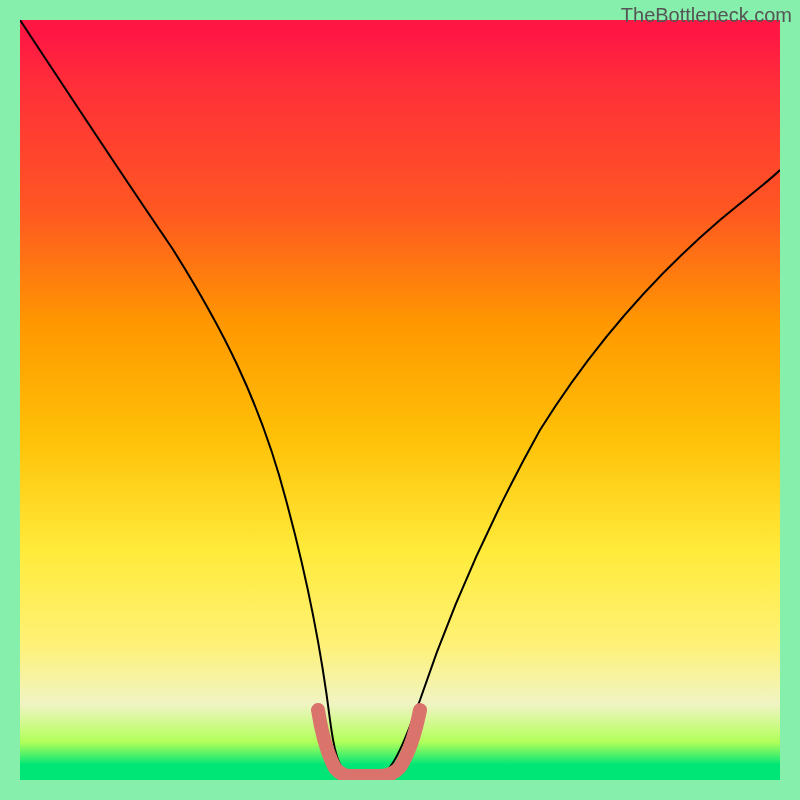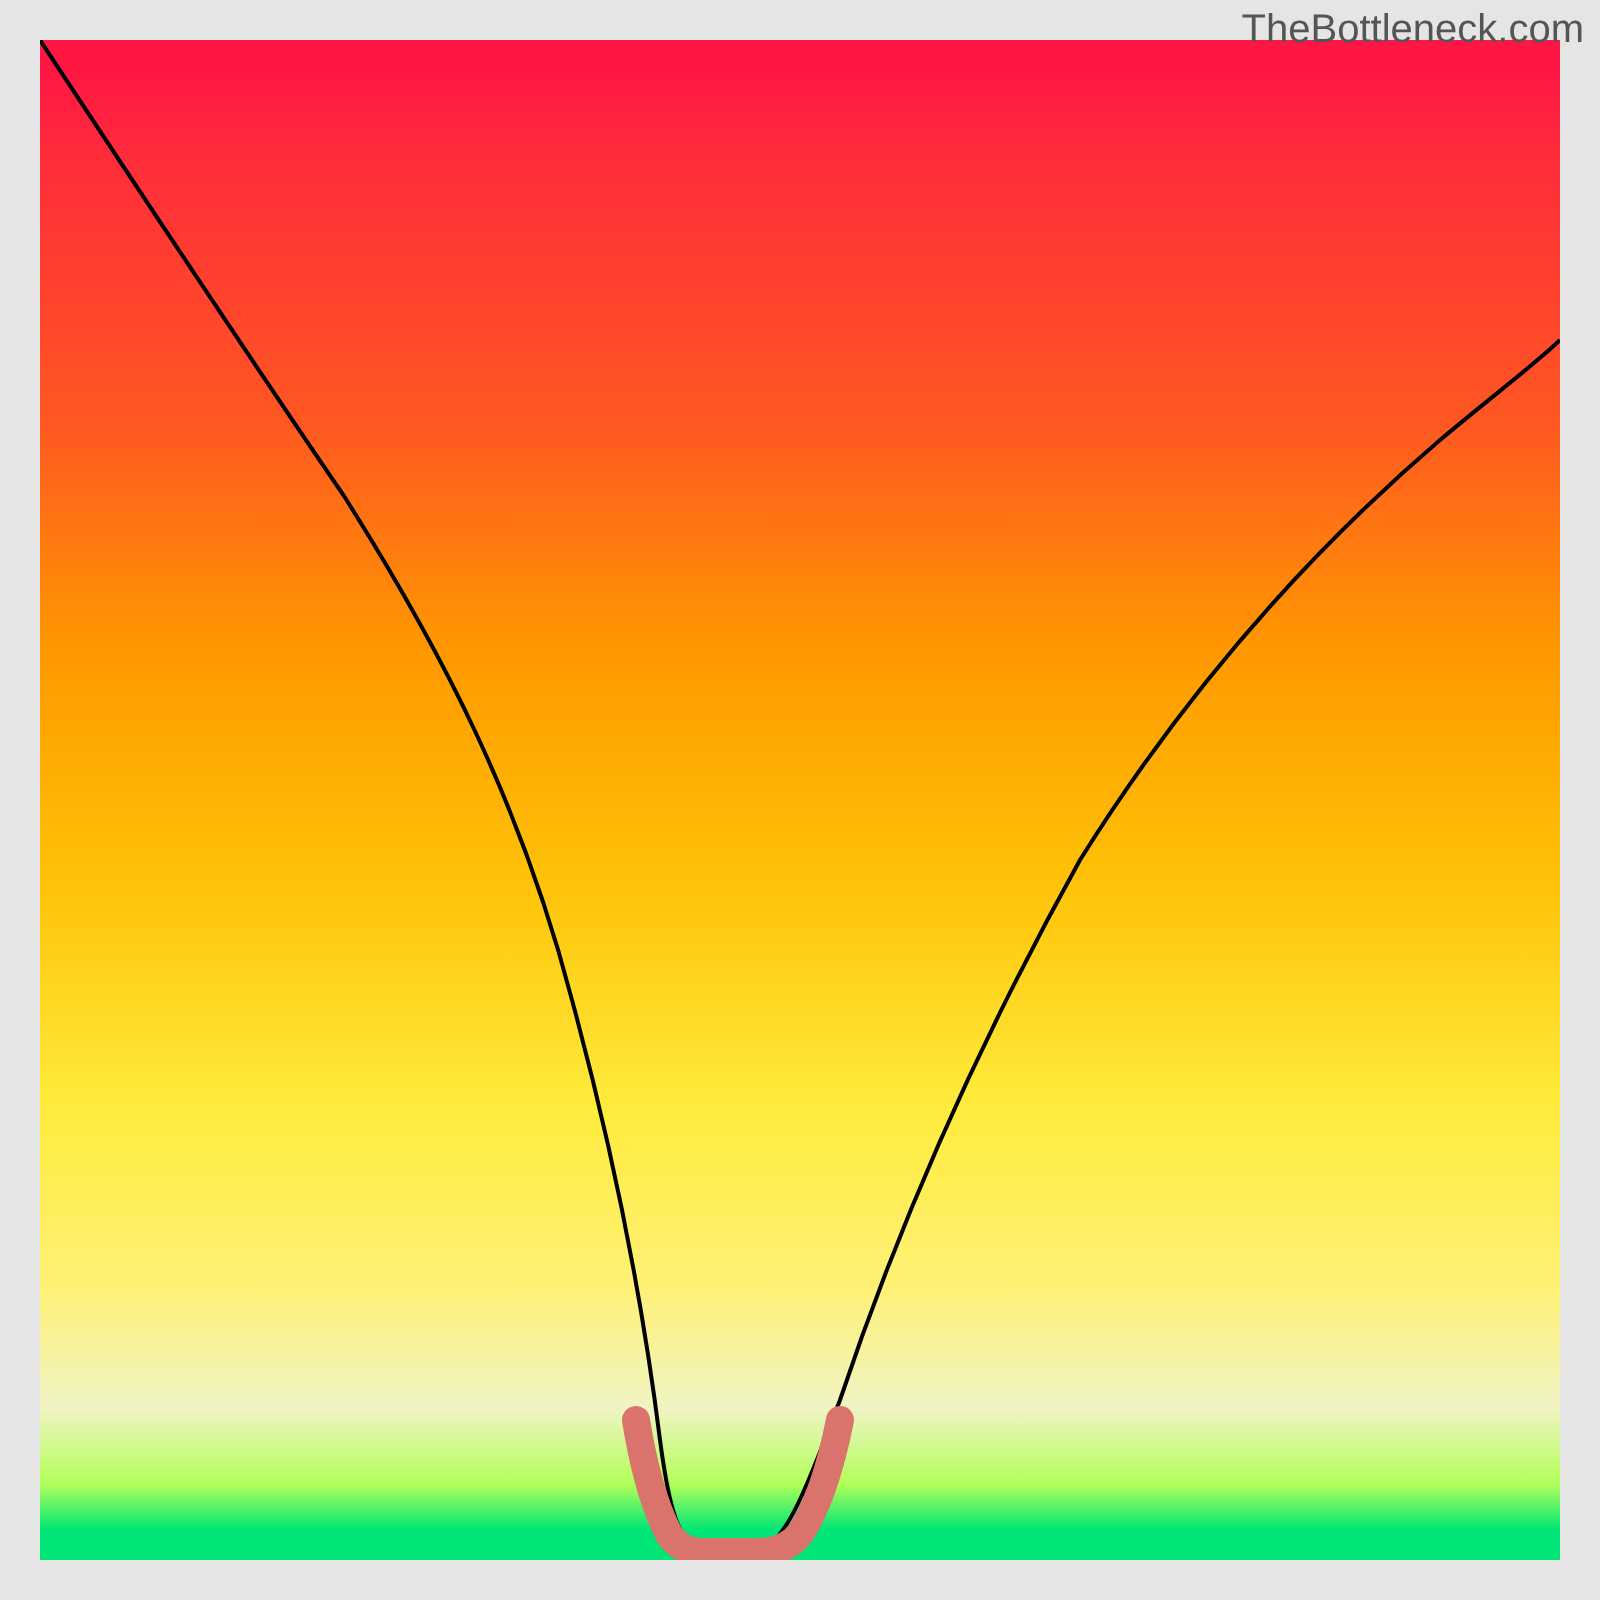--- a/index.html
+++ b/index.html
@@ -8,21 +8,21 @@
     width: 800px;
     height: 800px;
     background: #000;
     font-family: Arial, sans-serif;
     overflow: hidden;
   }
   .container {
     position: relative;
     width: 800px;
     height: 800px;
-    background: #e5e5e5;
+    background: #86efac;
   }
   .gradient-area {
     position: absolute;
     left: 20px;
     top: 20px;
     width: 760px;
     height: 760px;
     background: linear-gradient(to bottom,
       #ff1744 0%,
       #ff1744 2%,

